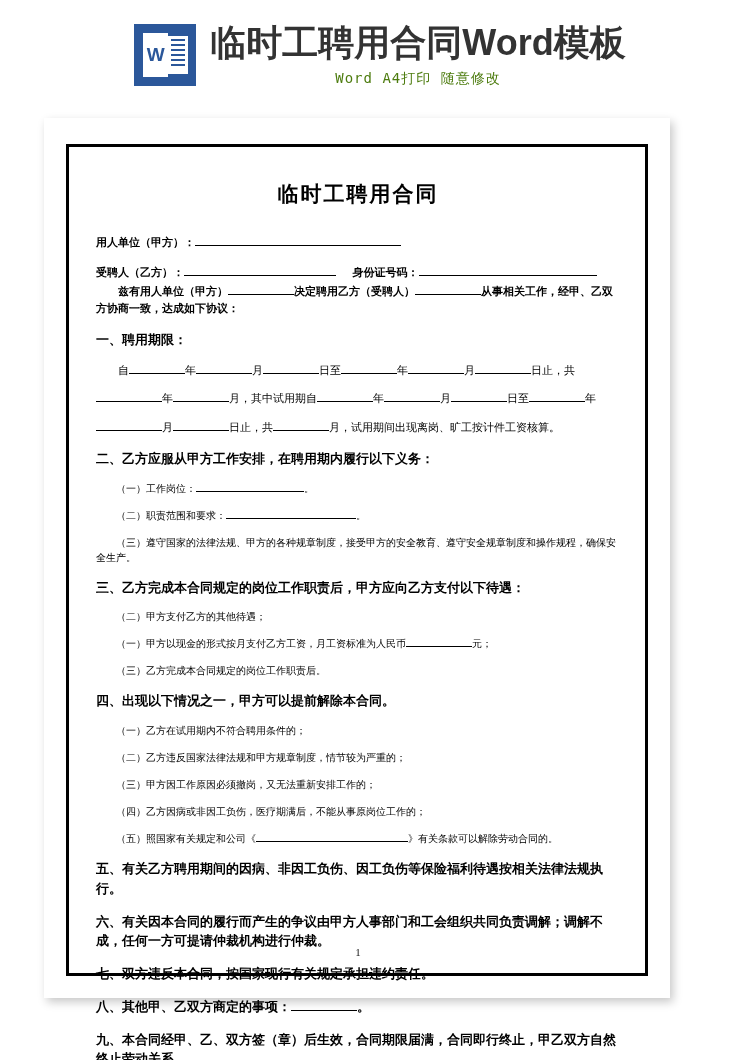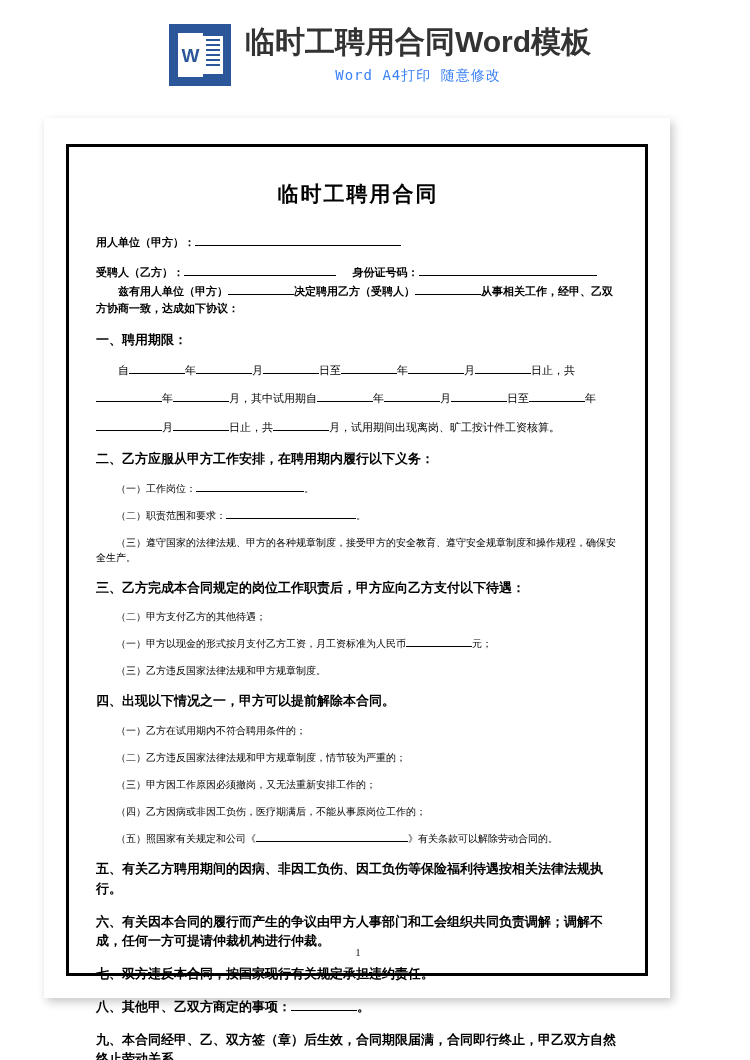--- a/index.html
+++ b/index.html
@@ -76,31 +76,31 @@
     background: #2B579A;
     margin: 0 1px 3px 1px;
   }
   .banner-text {
     display: flex;
     flex-direction: column;
     align-items: center;
   }
   .banner-title {
     font-family: "Liberation Sans", sans-serif;
-    font-size: 30px;
+    font-size: 36px;
     font-weight: bold;
     color: #333333;
     letter-spacing: 0px;
     line-height: 1.15;
     white-space: nowrap;
   }
   .banner-sub {
     font-family: "DejaVu Sans Mono", "Liberation Mono", monospace;
     font-size: 14px;
-    color: #3b82f6;
+    color: #4d7c0f;
     margin-top: 7px;
     letter-spacing: 1px;
     white-space: nowrap;
   }
 
   
   .paper-wrap {
     position: absolute;
     left: 44px;
     top: 118px;
@@ -260,21 +260,21 @@
         </p>
         <p class="sub" style="padding-left:0; text-indent:2em;">（三）遵守国家的法律法规、甲方的各种规章制度，接受甲方的安全教育、遵守安全规章制度和操作规程，确保安全生产。</p>
       </div>
 
       <div class="group">
         <p class="sec">三、乙方完成本合同规定的岗位工作职责后，甲方应向乙方支付以下待遇：</p>
         <p class="sub">（二）甲方支付乙方的其他待遇；</p>
         <p class="sub">
           <span>（一）甲方以现金的形式按月支付乙方工资，月工资标准为人民币</span><span class="blank b-m"></span><span>元；</span>
         </p>
-        <p class="sub">（三）乙方违反国家法律法规和甲方规章制度。</p>
+        <p class="sub">（三）乙方完成本合同规定的岗位工作职责后。</p>
       </div>
 
       <div class="group">
         <p class="sec">四、出现以下情况之一，甲方可以提前解除本合同。</p>
         <p class="sub">（一）乙方在试用期内不符合聘用条件的；</p>
         <p class="sub">（二）乙方违反国家法律法规和甲方规章制度，情节较为严重的；</p>
         <p class="sub">（三）甲方因工作原因必须撤岗，又无法重新安排工作的；</p>
         <p class="sub">（四）乙方因病或非因工负伤，医疗期满后，不能从事原岗位工作的；</p>
         <p class="sub">
           <span>（五）照国家有关规定和公司《</span><span class="blank b-2xl"></span><span>》有关条款可以解除劳动合同的。</span>

